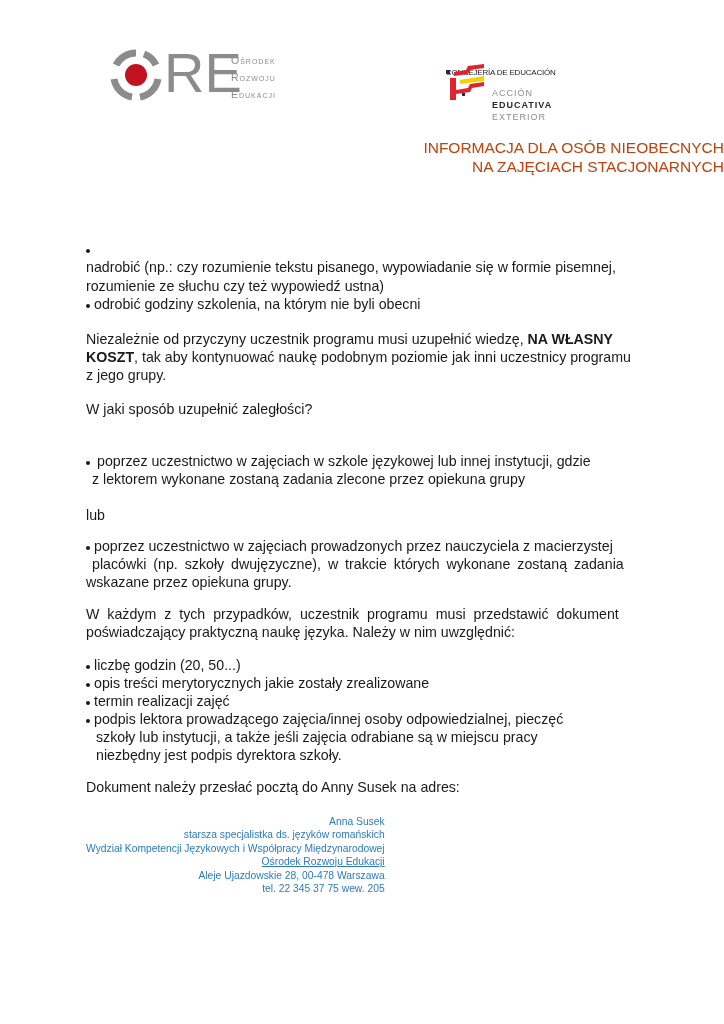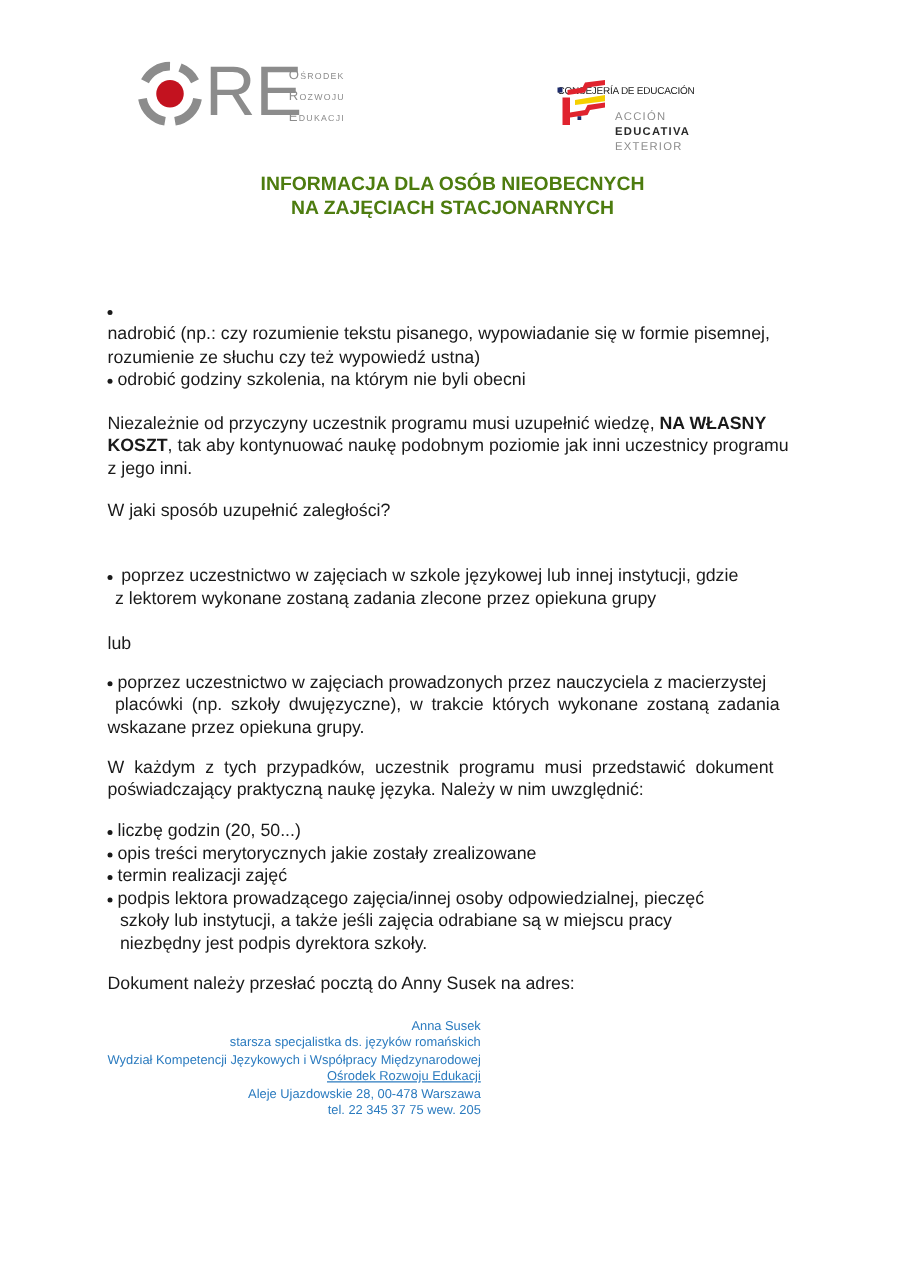--- a/index.html
+++ b/index.html
@@ -16,22 +16,22 @@
                line-height: 17px; letter-spacing: 1px; font-variant: small-caps; }
 
   
   .cons-logo { position: absolute; left: 440px; top: 40px; width: 150px; height: 70px; }
   .cons-title { position: absolute; left: 6px; top: 0px; font-size: 8px; color: #222; letter-spacing: -0.2px; white-space: nowrap; margin-top: 28px; }
   .cons-mark { position: absolute; left: 4px; top: 20px; width: 42px; height: 42px; }
   .cons-names { position: absolute; left: 52px; top: 20px; font-size: 9px; line-height: 12px; letter-spacing: 1px; color: #8d8d8d; margin-top: 27px; }
   .cons-names .mid { color: #2a2a2a; font-weight: bold; }
 
   
-  .title { position: absolute; left: 0; width: 724px; top: 138px; text-align: center;
-           font-weight: bold; font-size: 15.5px; line-height: 19px; color: #4d7c0f; }
+  .title { position: absolute; left: 0; width: 724px; top: 138px; text-align: right;
+           font-weight: normal; font-size: 15.5px; line-height: 19px; color: #c2410c; }
 
   .txt { position: absolute; left: 86px; width: 556px; font-size: 14.2px; line-height: 18px; color: #1a1a1a; }
   .bullet-dot { display: inline-block; width: 4px; height: 4px; border-radius: 50%; background: #1a1a1a; vertical-align: middle; margin-right: 4px; margin-top: 2px; }
   b { font-weight: bold; }
   .line { display: block; white-space: nowrap; }
   .indent1 { padding-left: 6px; }
   .indent2 { padding-left: 10px; }
 
   .addr { position: absolute; left: 86px; top: 815px; font-size: 10.3px; line-height: 13.4px; color: #2b7bbf; text-align: right; }
   .addr .u { text-decoration: underline; }
@@ -82,21 +82,21 @@
   <div class="txt" style="top:240px;">
     <span class="line"><span class="bullet-dot"></span></span>
     <span class="line" style="line-height:19px;">nadrobić (np.: czy rozumienie tekstu pisanego, wypowiadanie się w formie pisemnej,</span>
     <span class="line">rozumienie ze słuchu  czy też wypowiedź ustna)</span>
     <span class="line"><span class="bullet-dot"></span><span>odrobić  godziny szkolenia, na którym nie byli obecni</span></span>
   </div>
 
   <div class="txt" style="top:330px;">
     <span class="line"><span>Niezależnie od przyczyny uczestnik programu musi uzupełnić wiedzę, </span><b>NA WŁASNY</b></span>
     <span class="line"><b>KOSZT</b><span>, tak aby kontynuować naukę podobnym poziomie jak inni uczestnicy programu</span></span>
-    <span class="line">z jego inni.</span>
+    <span class="line">z jego grupy.</span>
   </div>
 
   <div class="txt" style="top:400px;">W jaki sposób uzupełnić zaległości?</div>
 
   <div class="txt" style="top:452px;">
     <span class="line"><span class="bullet-dot" style="margin-right:7px;"></span><span>poprzez uczestnictwo w zajęciach w szkole językowej lub innej instytucji, gdzie</span></span>
     <span class="line indent1">z lektorem wykonane zostaną  zadania zlecone przez opiekuna grupy</span>
   </div>
 
   <div class="txt" style="top:506px;">lub</div>

